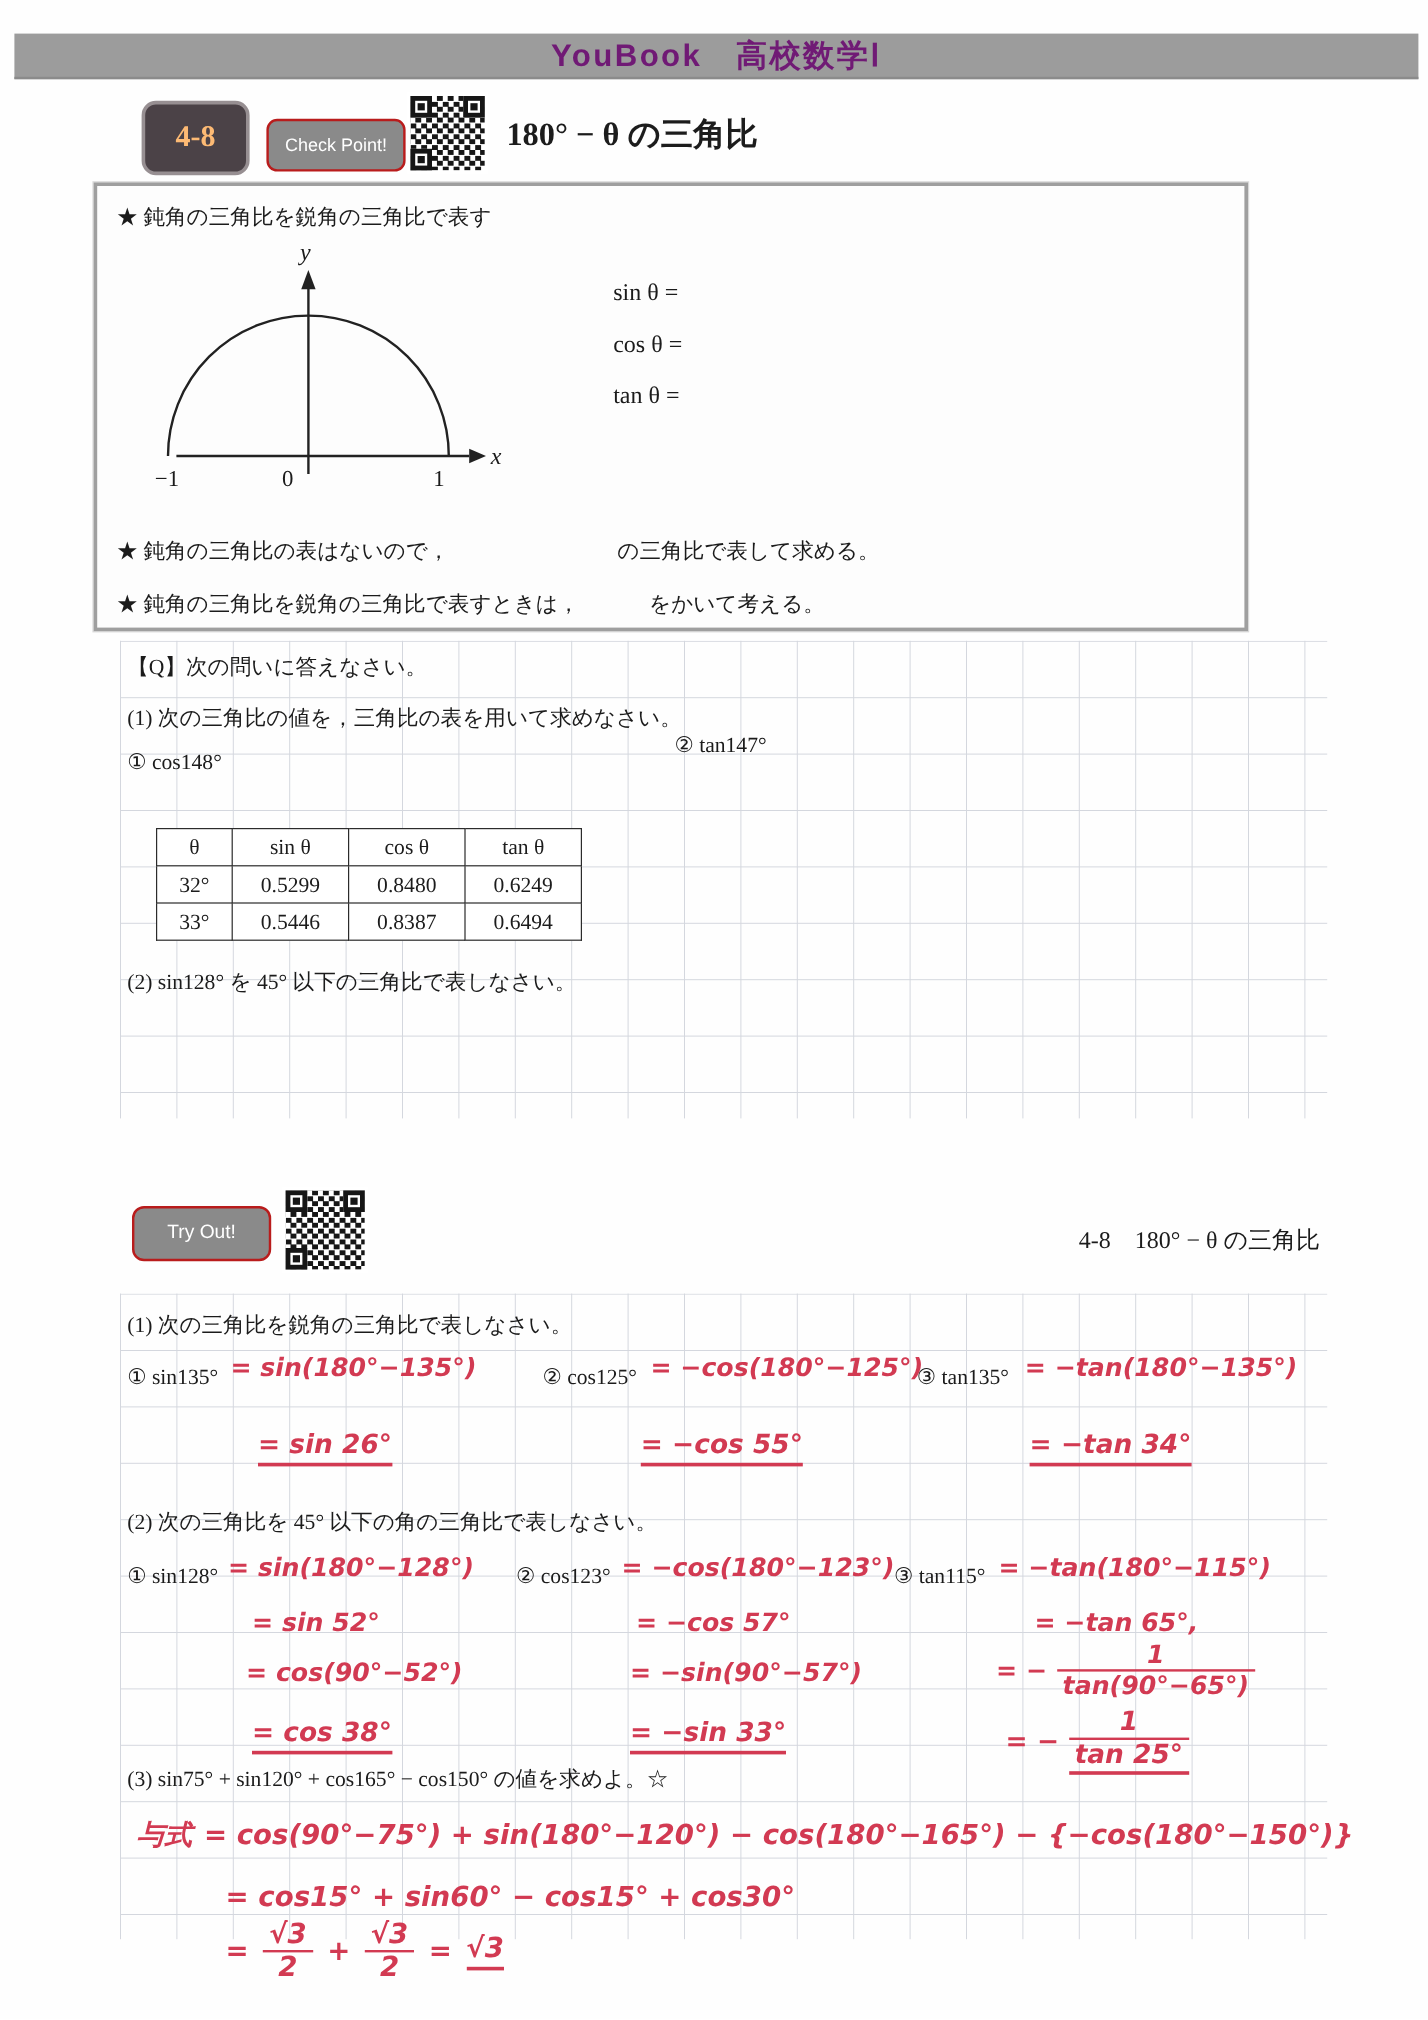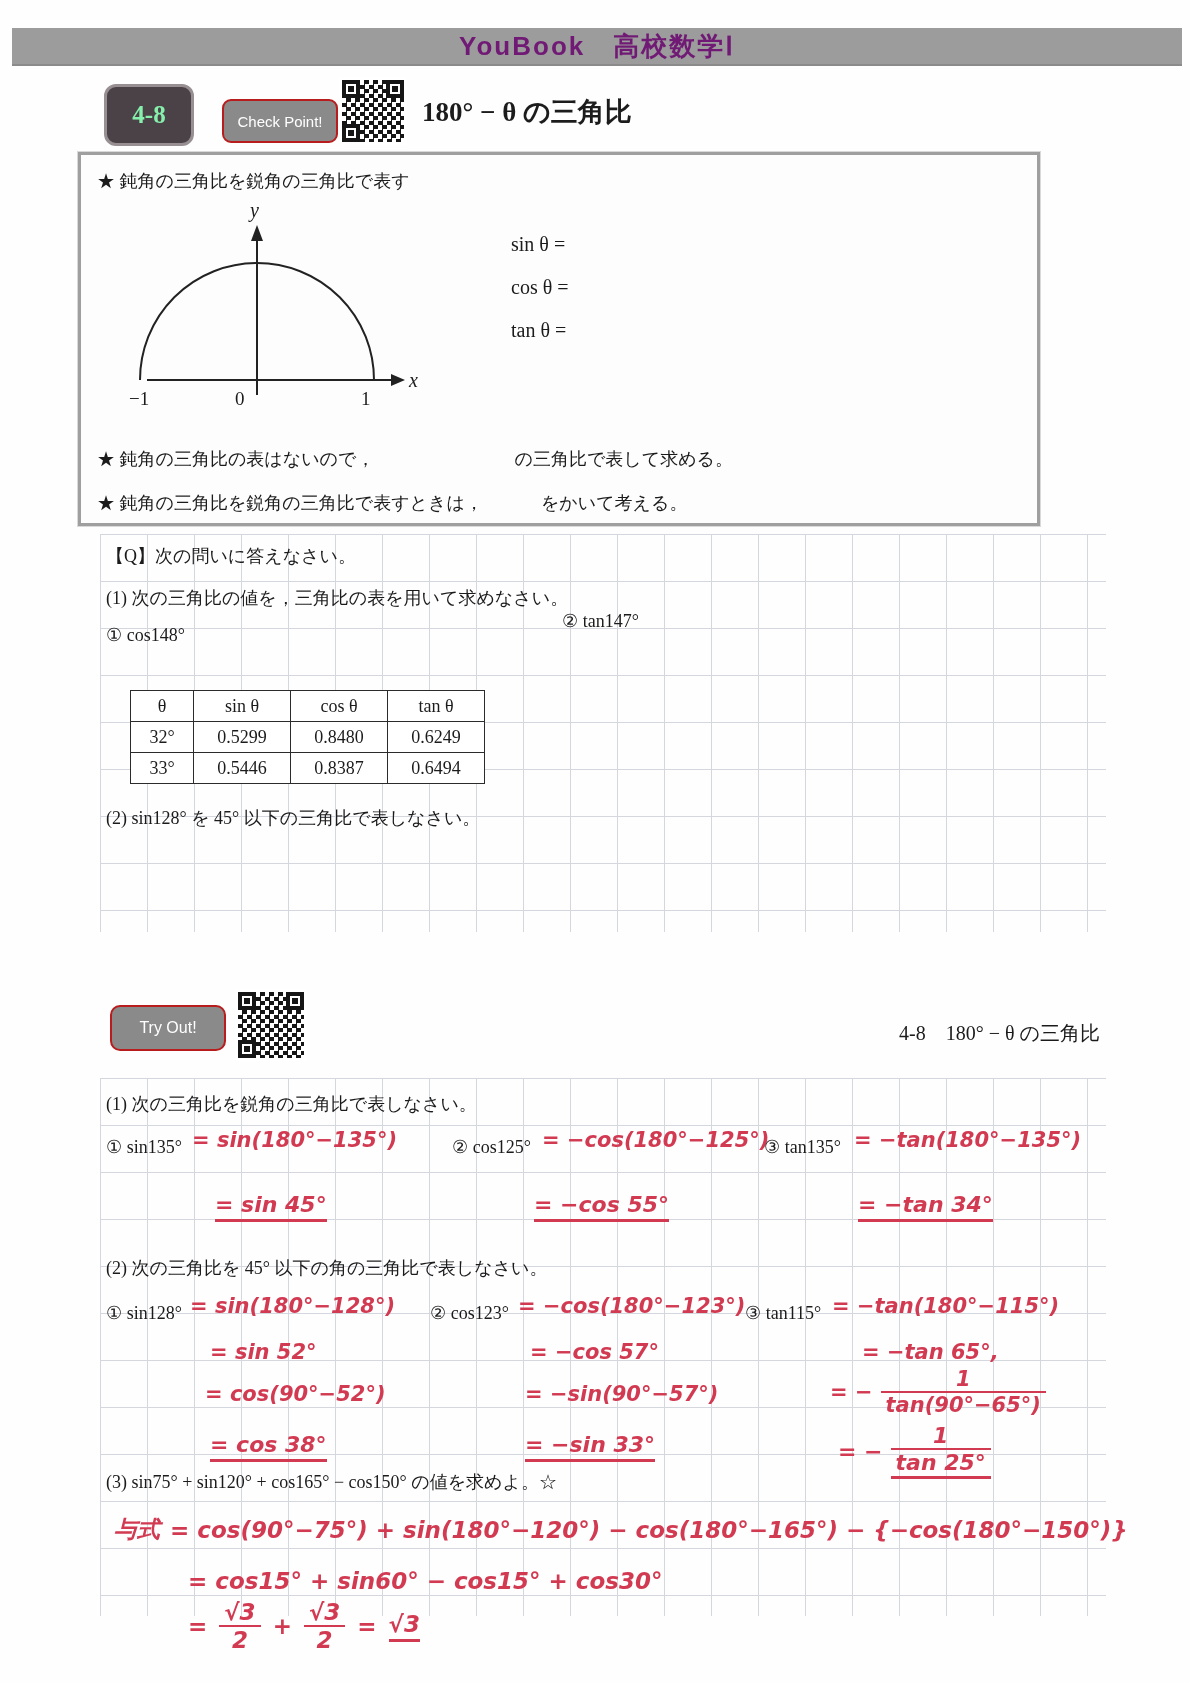--- a/index.html
+++ b/index.html
@@ -7,24 +7,24 @@
         font-family:"Liberation Serif",serif;color:#1c1c1c;}
   .abs{position:absolute;white-space:nowrap;}
   
   .pt{font-family:"Liberation Serif",serif;color:#1b1b1b;} .s18{font-size:18px;} .s20{font-size:20px;}
   
   .topbar{position:absolute;left:12px;top:28px;width:1170px;height:36px;
           background:var(--bar_gray,#9c9c9c);border-bottom:2px solid #8b8b8b;
           display:flex;align-items:center;justify-content:center;}
   .topbar span{color:#701a75;font-family:"Liberation Sans",sans-serif;font-weight:bold;
                font-size:26px;letter-spacing:2px;}
-  .badge{position:absolute;left:104px;top:84px;width:84px;height:56px;border-radius:12px;
+  .badge{position:absolute;left:118px;top:84px;width:84px;height:56px;border-radius:12px;
          background:var(--badge_dark,#4b4247);border:3px solid #978f92;
          display:flex;align-items:center;justify-content:center;
-         color:#86efac;font-size:25px;font-weight:bold;font-family:"Liberation Serif",serif;}
+         color:#fdba74;font-size:25px;font-weight:bold;font-family:"Liberation Serif",serif;}
   .gbtn{position:absolute;border-radius:9px;background:var(--button_gray,#898989);
         border:2px solid #b91c1c;display:flex;align-items:center;justify-content:center;
         color:#fff;font-family:"Liberation Sans",sans-serif;}
   .title{position:absolute;left:422px;top:94px;font-size:27px;font-weight:bold;
          font-family:"Liberation Serif",serif;}
   
   .qr{position:absolute;background:repeating-conic-gradient(#161616 0% 25%, #ffffff 0% 50%);
       background-size:9px 9px;outline:3px solid #fff;}
   .qr i{position:absolute;width:18px;height:18px;background:#fff;border:4px solid #161616;box-sizing:border-box;}
   .qr i::after{content:"";position:absolute;inset:2px;background:#161616;}
@@ -152,21 +152,21 @@
     <div class="abs pt s18" style="left:6px;top:14px;">(1) 次の三角比を鋭角の三角比で表しなさい。</div>
 
     <div class="abs pt s18" style="left:6px;top:58px;">① sin135°</div>
     <div class="abs hw h21" style="left:92px;top:50px;">= sin(180°−135°)</div>
     <div class="abs pt s18" style="left:352px;top:58px;">② cos125°</div>
     <div class="abs hw h21" style="left:442px;top:50px;">= −cos(180°−125°)</div>
     <div class="abs pt s18" style="left:664px;top:58px;">③ tan135°</div>
     <div class="abs hw h21" style="left:754px;top:50px;">= −tan(180°−135°)</div>
 
     <div class="abs hw h22" style="left:115px;top:114px;">
-      <span class="u">= sin 45°</span></div>
+      <span class="u">= sin 26°</span></div>
     <div class="abs hw h22" style="left:434px;top:114px;">
       <span class="u">= −cos 55°</span></div>
     <div class="abs hw h22" style="left:758px;top:114px;">
       <span class="u">= −tan 34°</span></div>
 
     <div class="abs pt s18" style="left:6px;top:178px;">(2) 次の三角比を 45° 以下の角の三角比で表しなさい。</div>
 
     <div class="abs pt s18" style="left:6px;top:224px;">① sin128°</div>
     <div class="abs hw h21" style="left:90px;top:216px;">= sin(180°−128°)</div>
     <div class="abs pt s18" style="left:330px;top:224px;">② cos123°</div>

